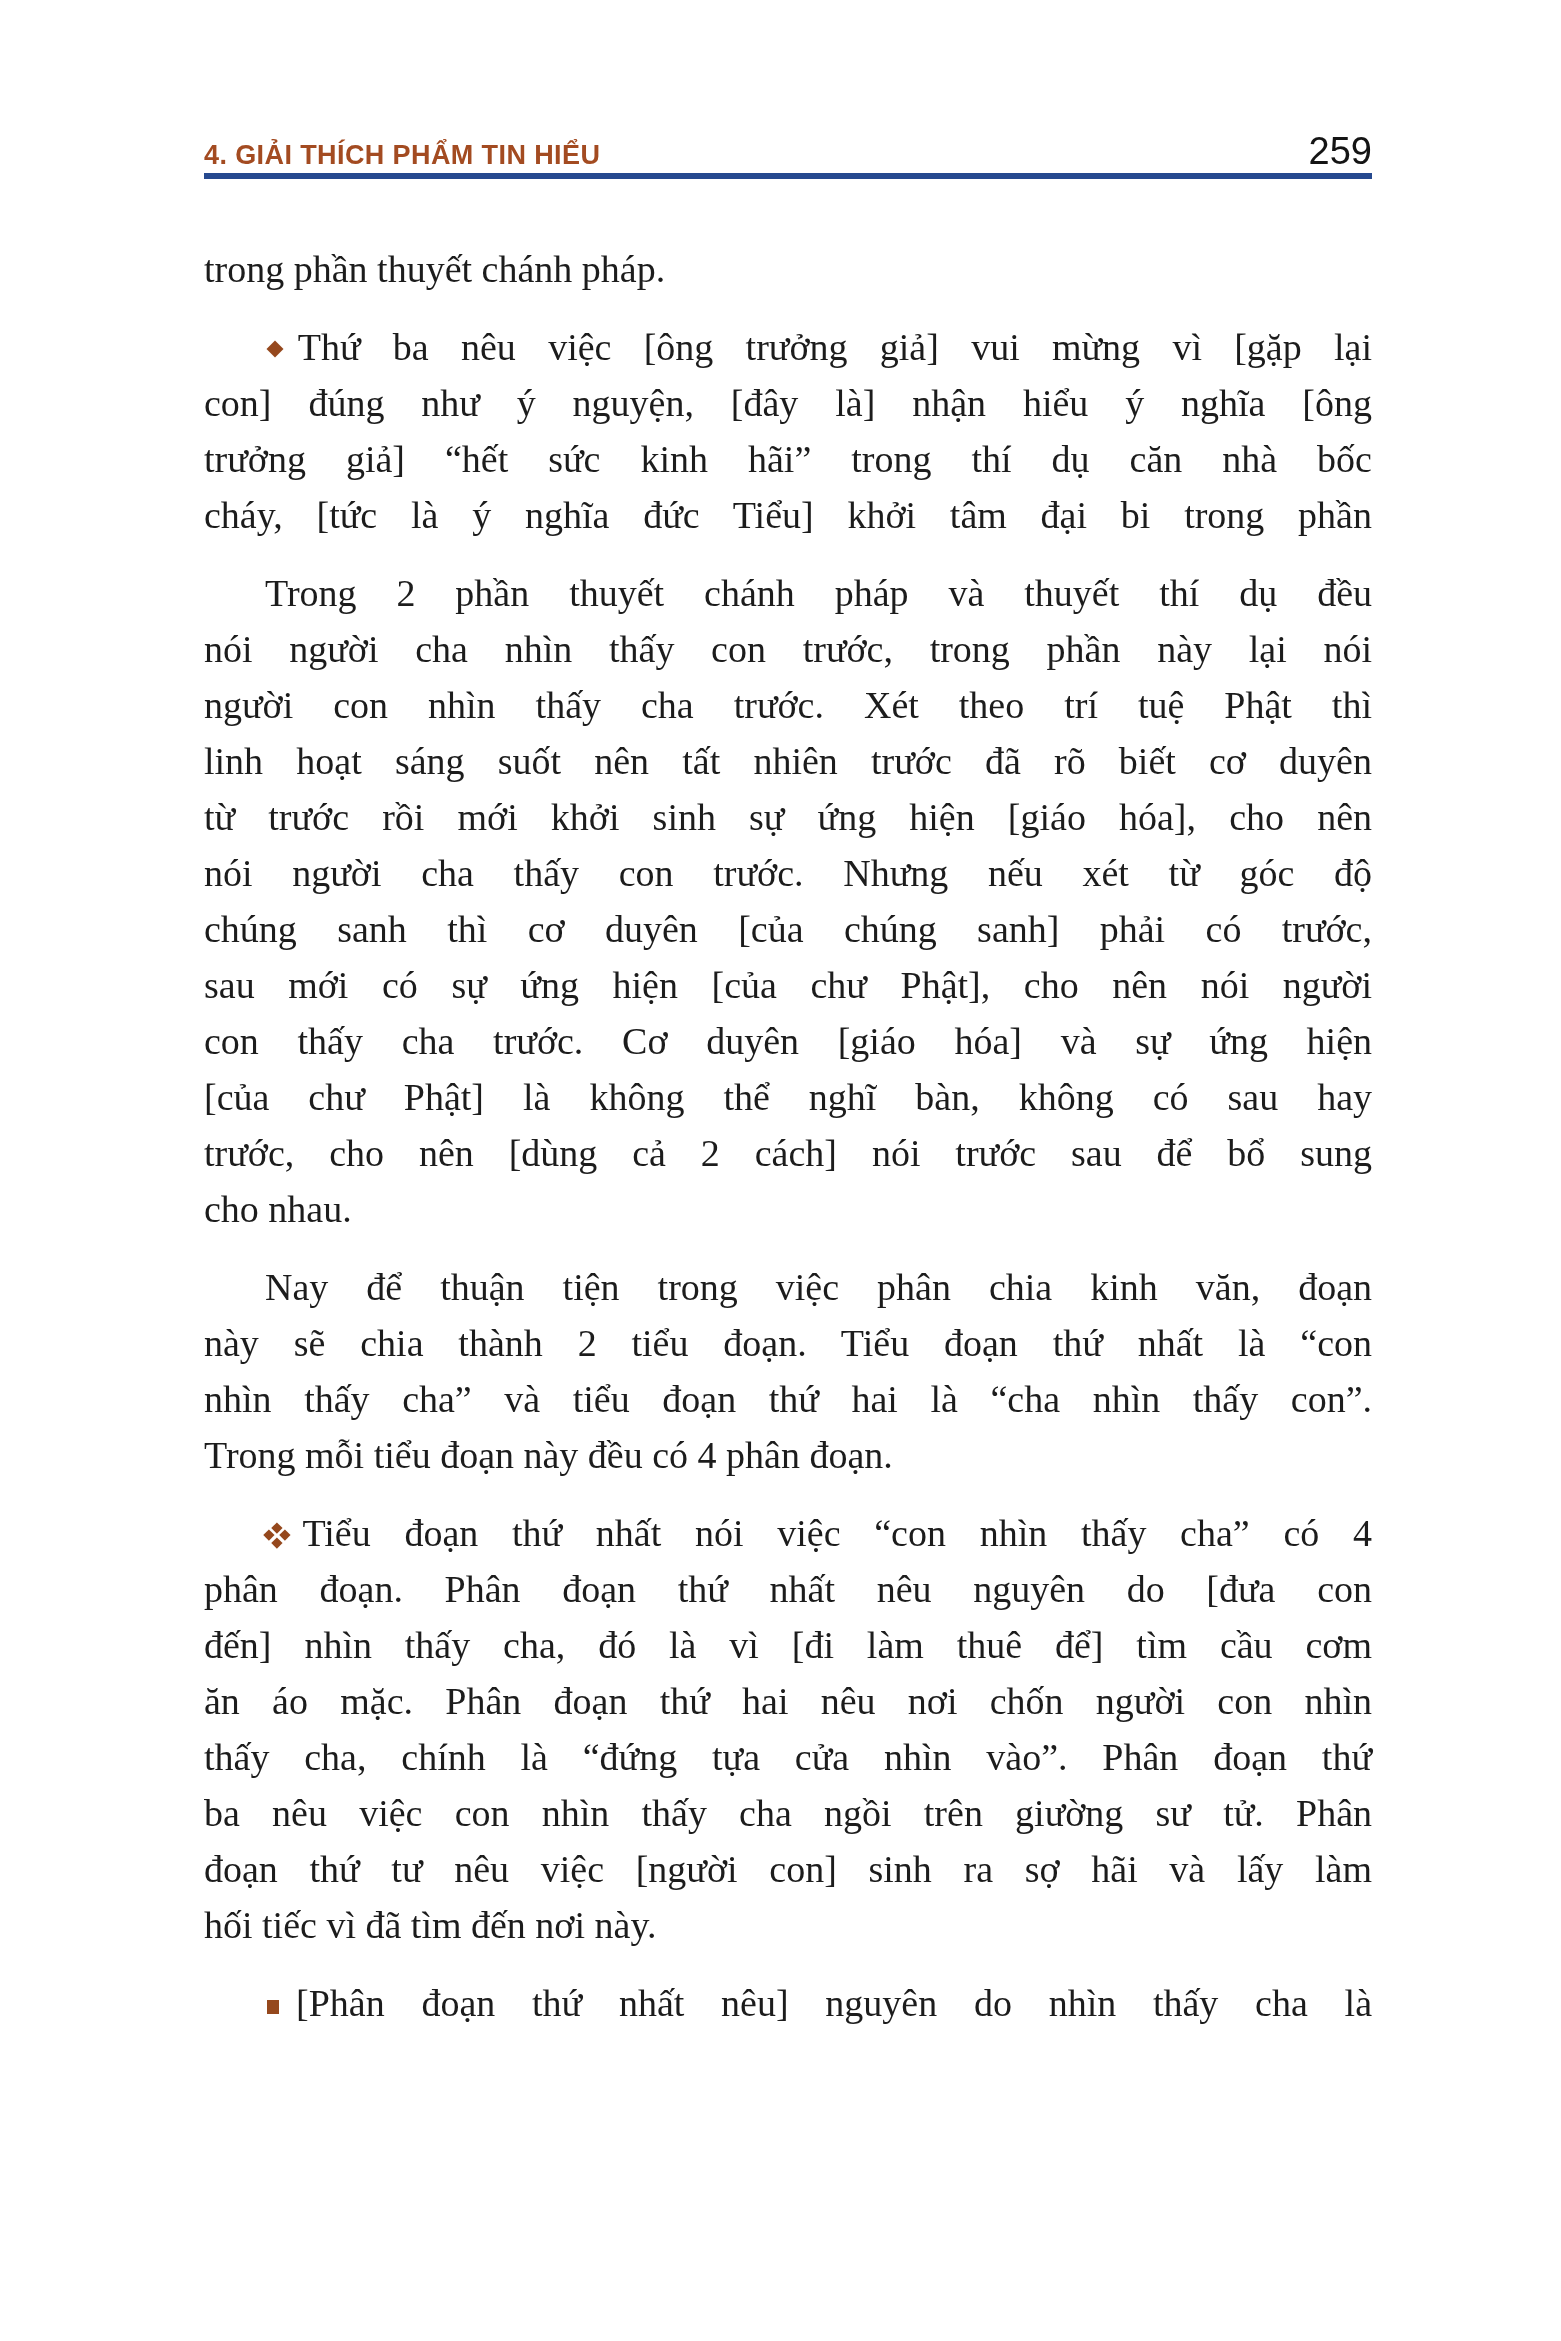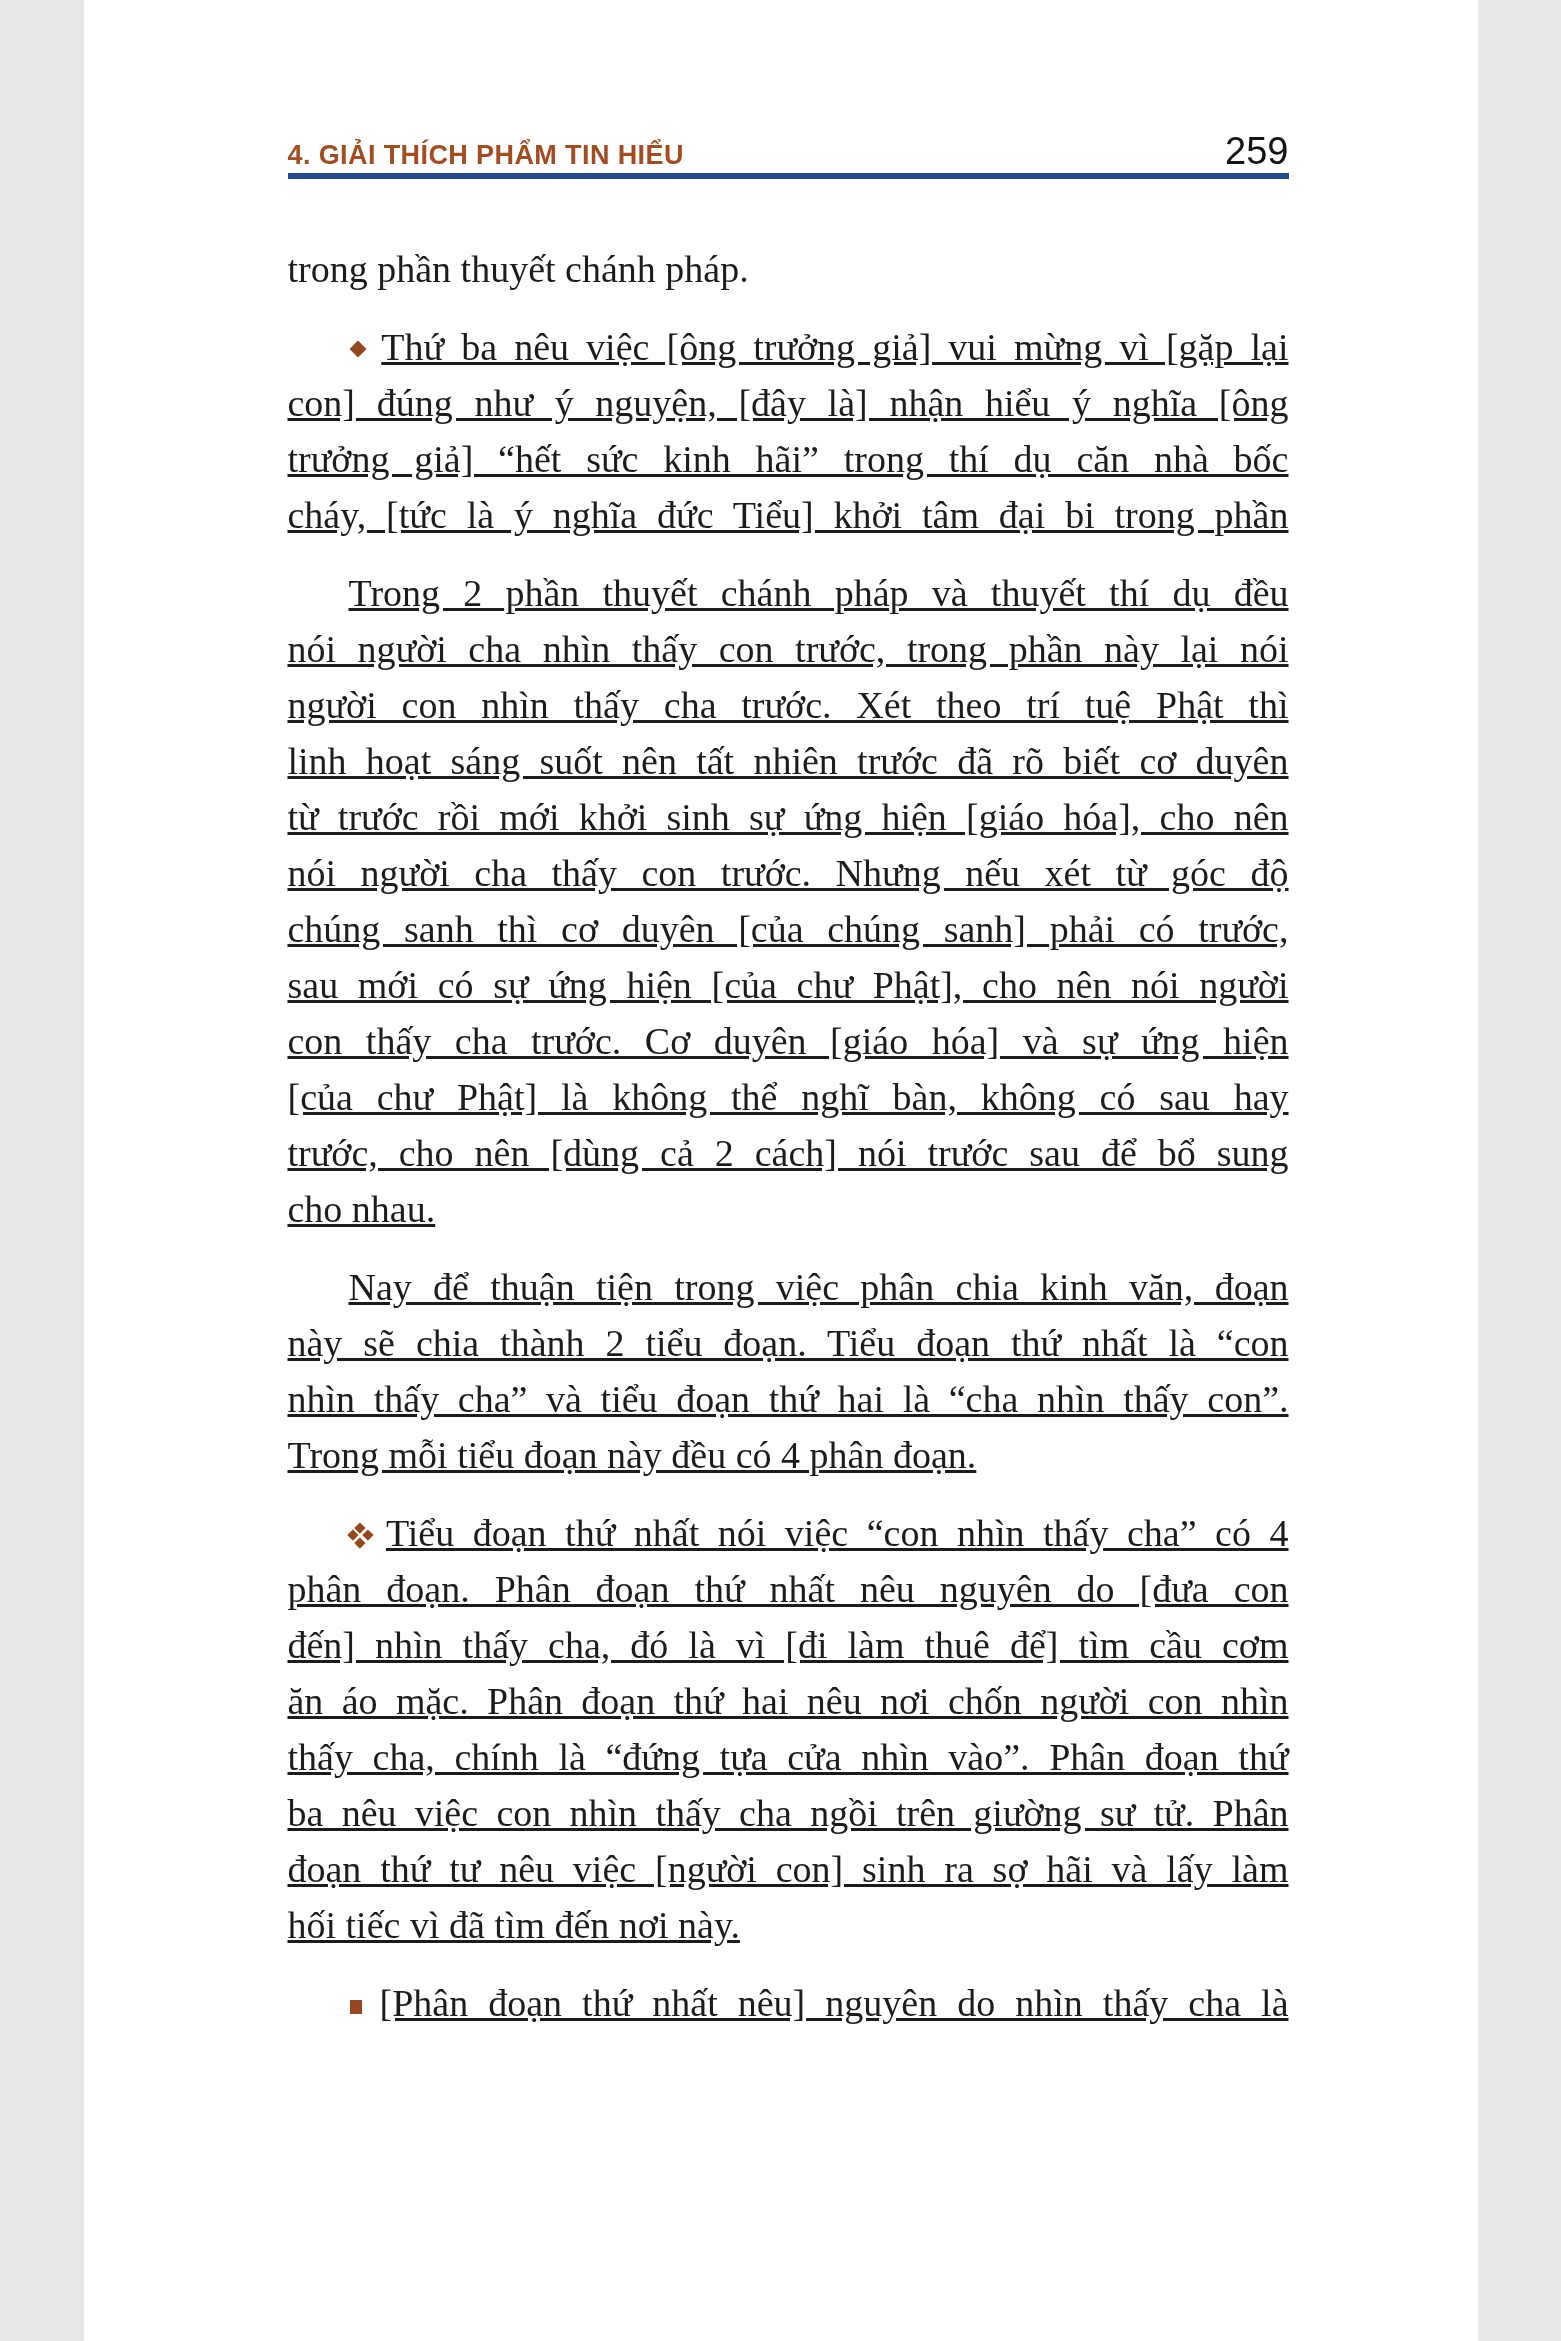--- a/index.html
+++ b/index.html
@@ -1,18 +1,18 @@
 <!DOCTYPE html>
 <html style="--accent-header: #a34b21; --accent-bullet: #95481d; --rule-blue: #26498f; --text: #1c1c1c; --background: #ffffff;font-size:14px"><head>
 <meta charset="utf-8">
 <style>
   html, body { margin: 0; padding: 0; background: #e8e8e8; }
   .page {
     position: relative;
-    width: 1394px;
+    width: 1561px;
     height: 2342px;
     margin: 0 auto;
     background: var(--background, #ffffff);
     box-sizing: border-box;
     padding: 130px 189px 0 204px;
     font-family: "Liberation Serif", "DejaVu Serif", serif;
     color: var(--text, #1c1c1c);
     overflow: hidden;
   }
   .header-row {
@@ -38,21 +38,21 @@
   }
   .rule {
     height: 6px;
     background: var(--rule-blue, #26498f);
   }
   .body-text {
     margin-top: 62px;
     font-size: 38px;
     line-height: 56px;
   }
-  .para + .para { margin-top: 22px; text-decoration: underline; }
+  .para + .para { margin-top: 22px; }
   .line {
     text-align: justify;
     text-align-last: justify;
     white-space: normal;
   }
   .line.lastline { text-align-last: left; }
   .line.first { text-indent: 61px; }
   .bullet { display: inline-block; }
   .bullet.diamond {
     width: 12px; height: 12px;

